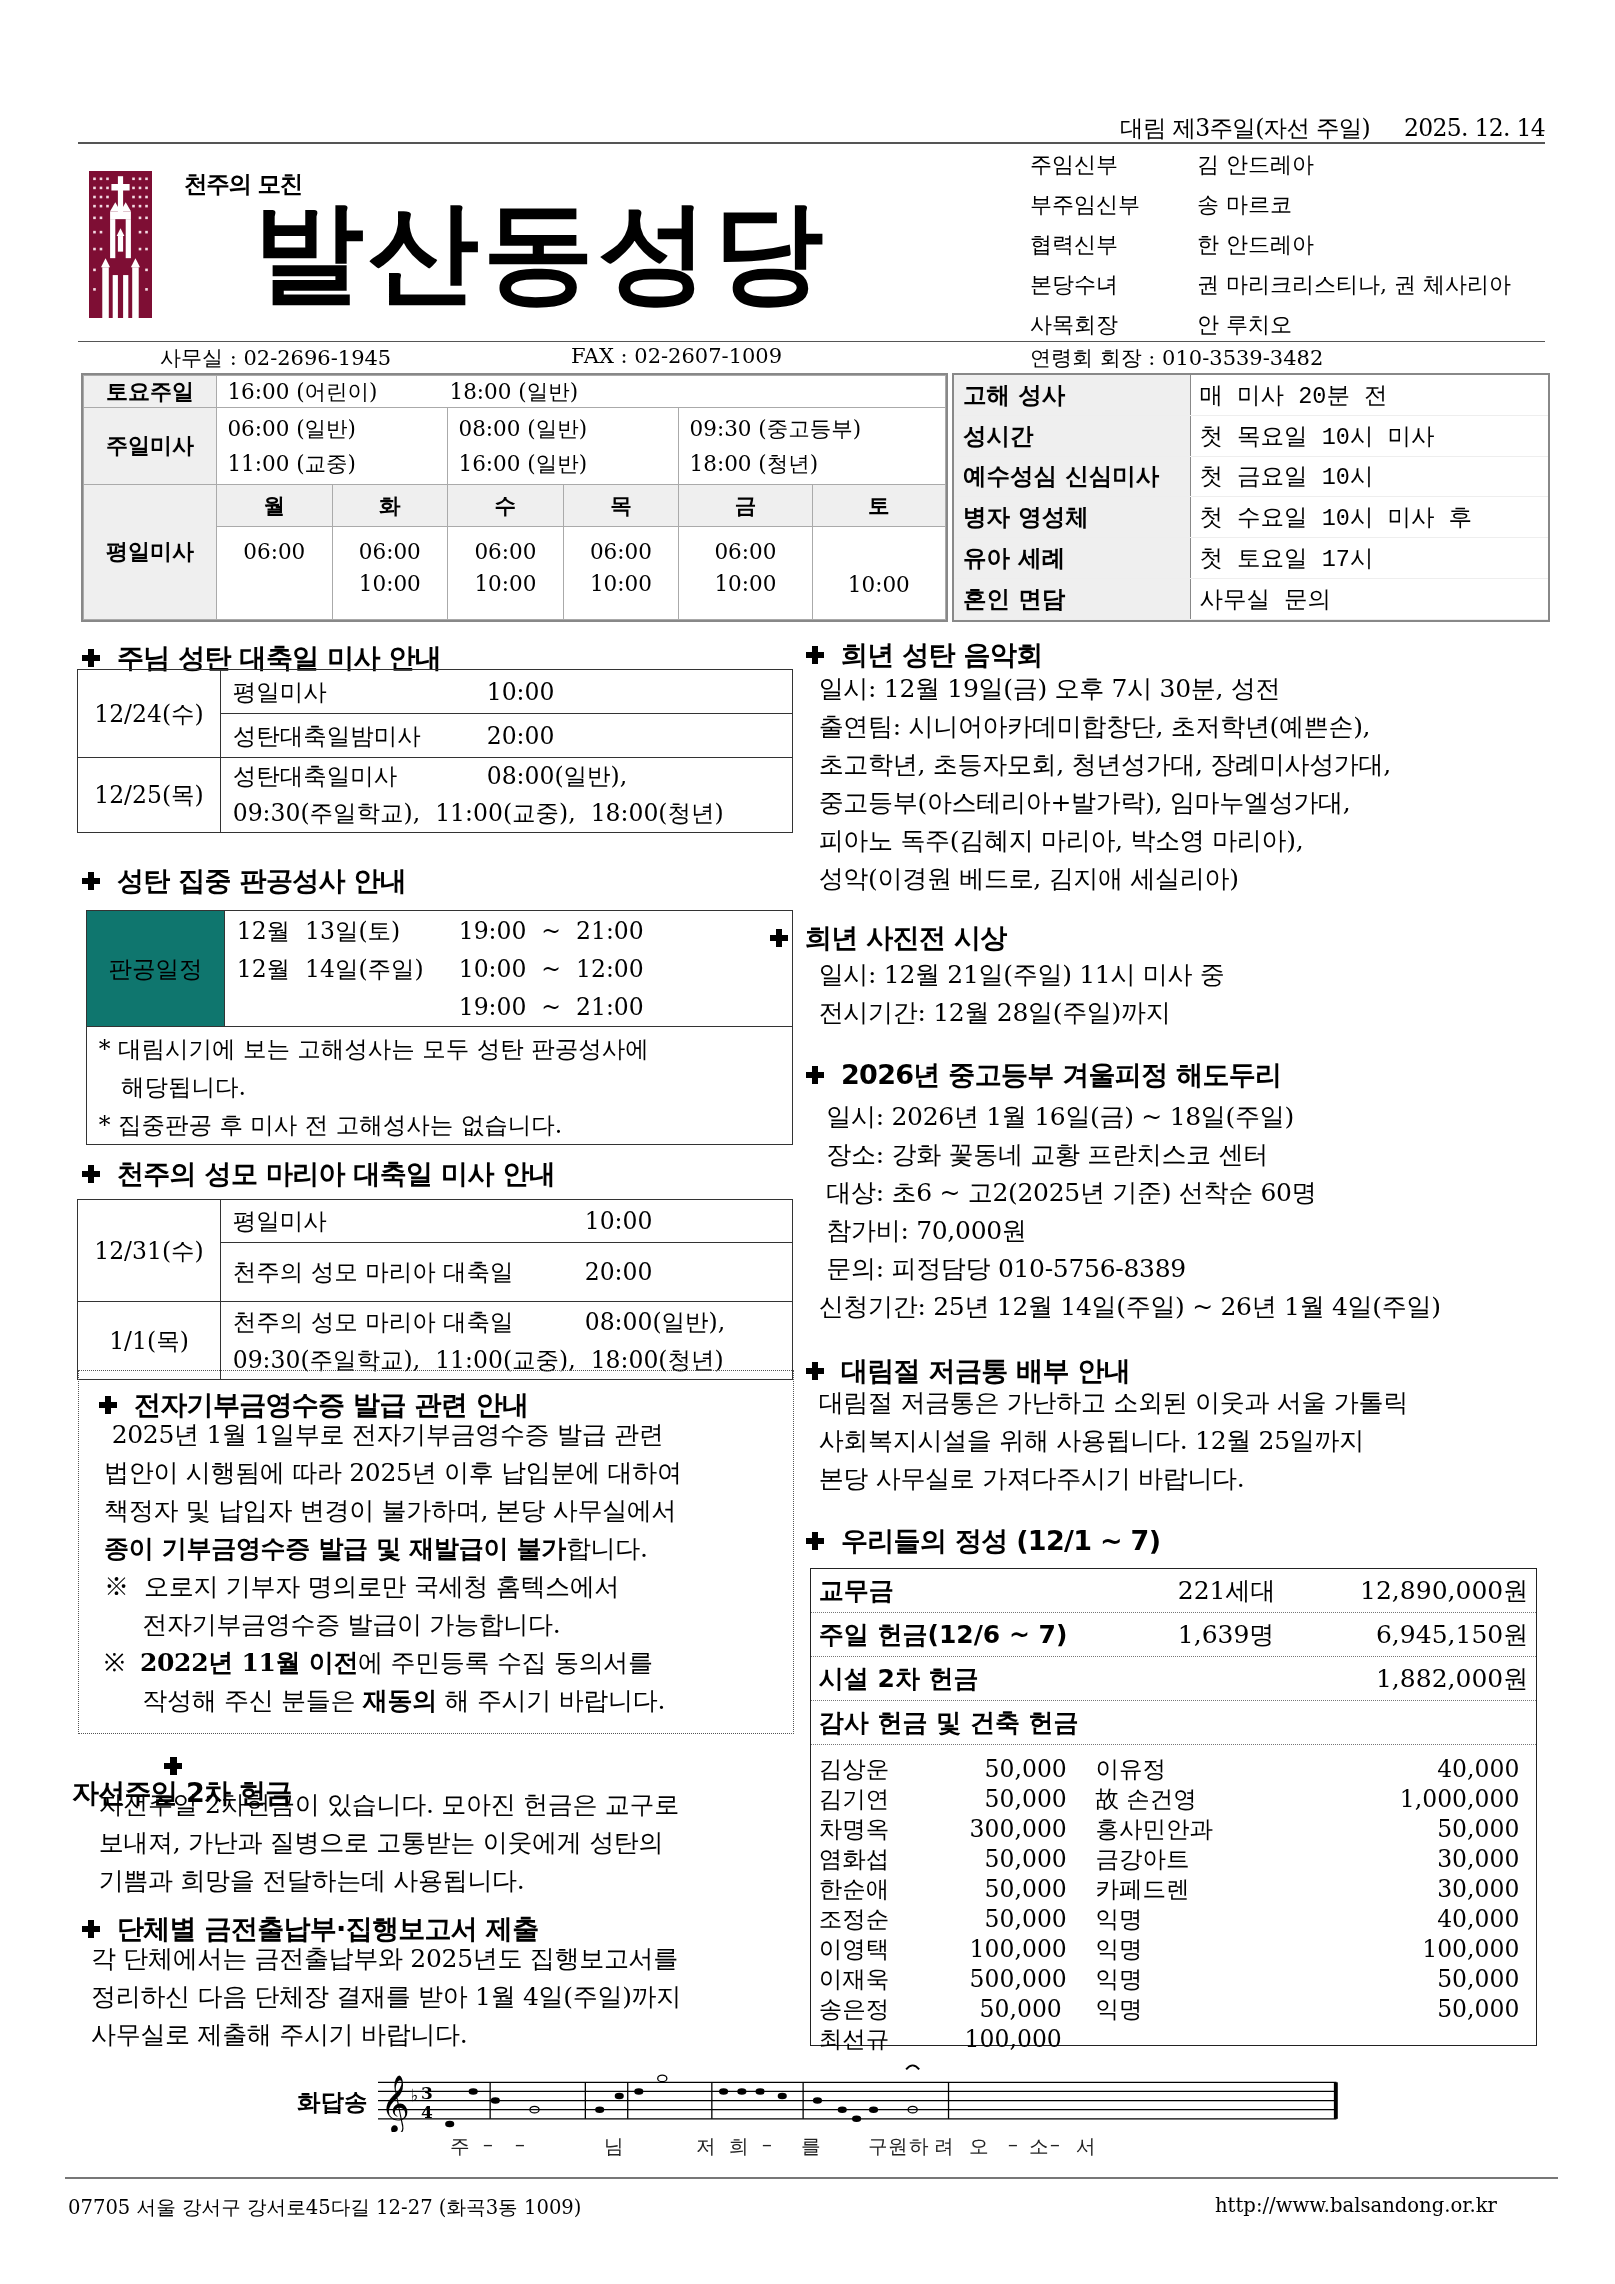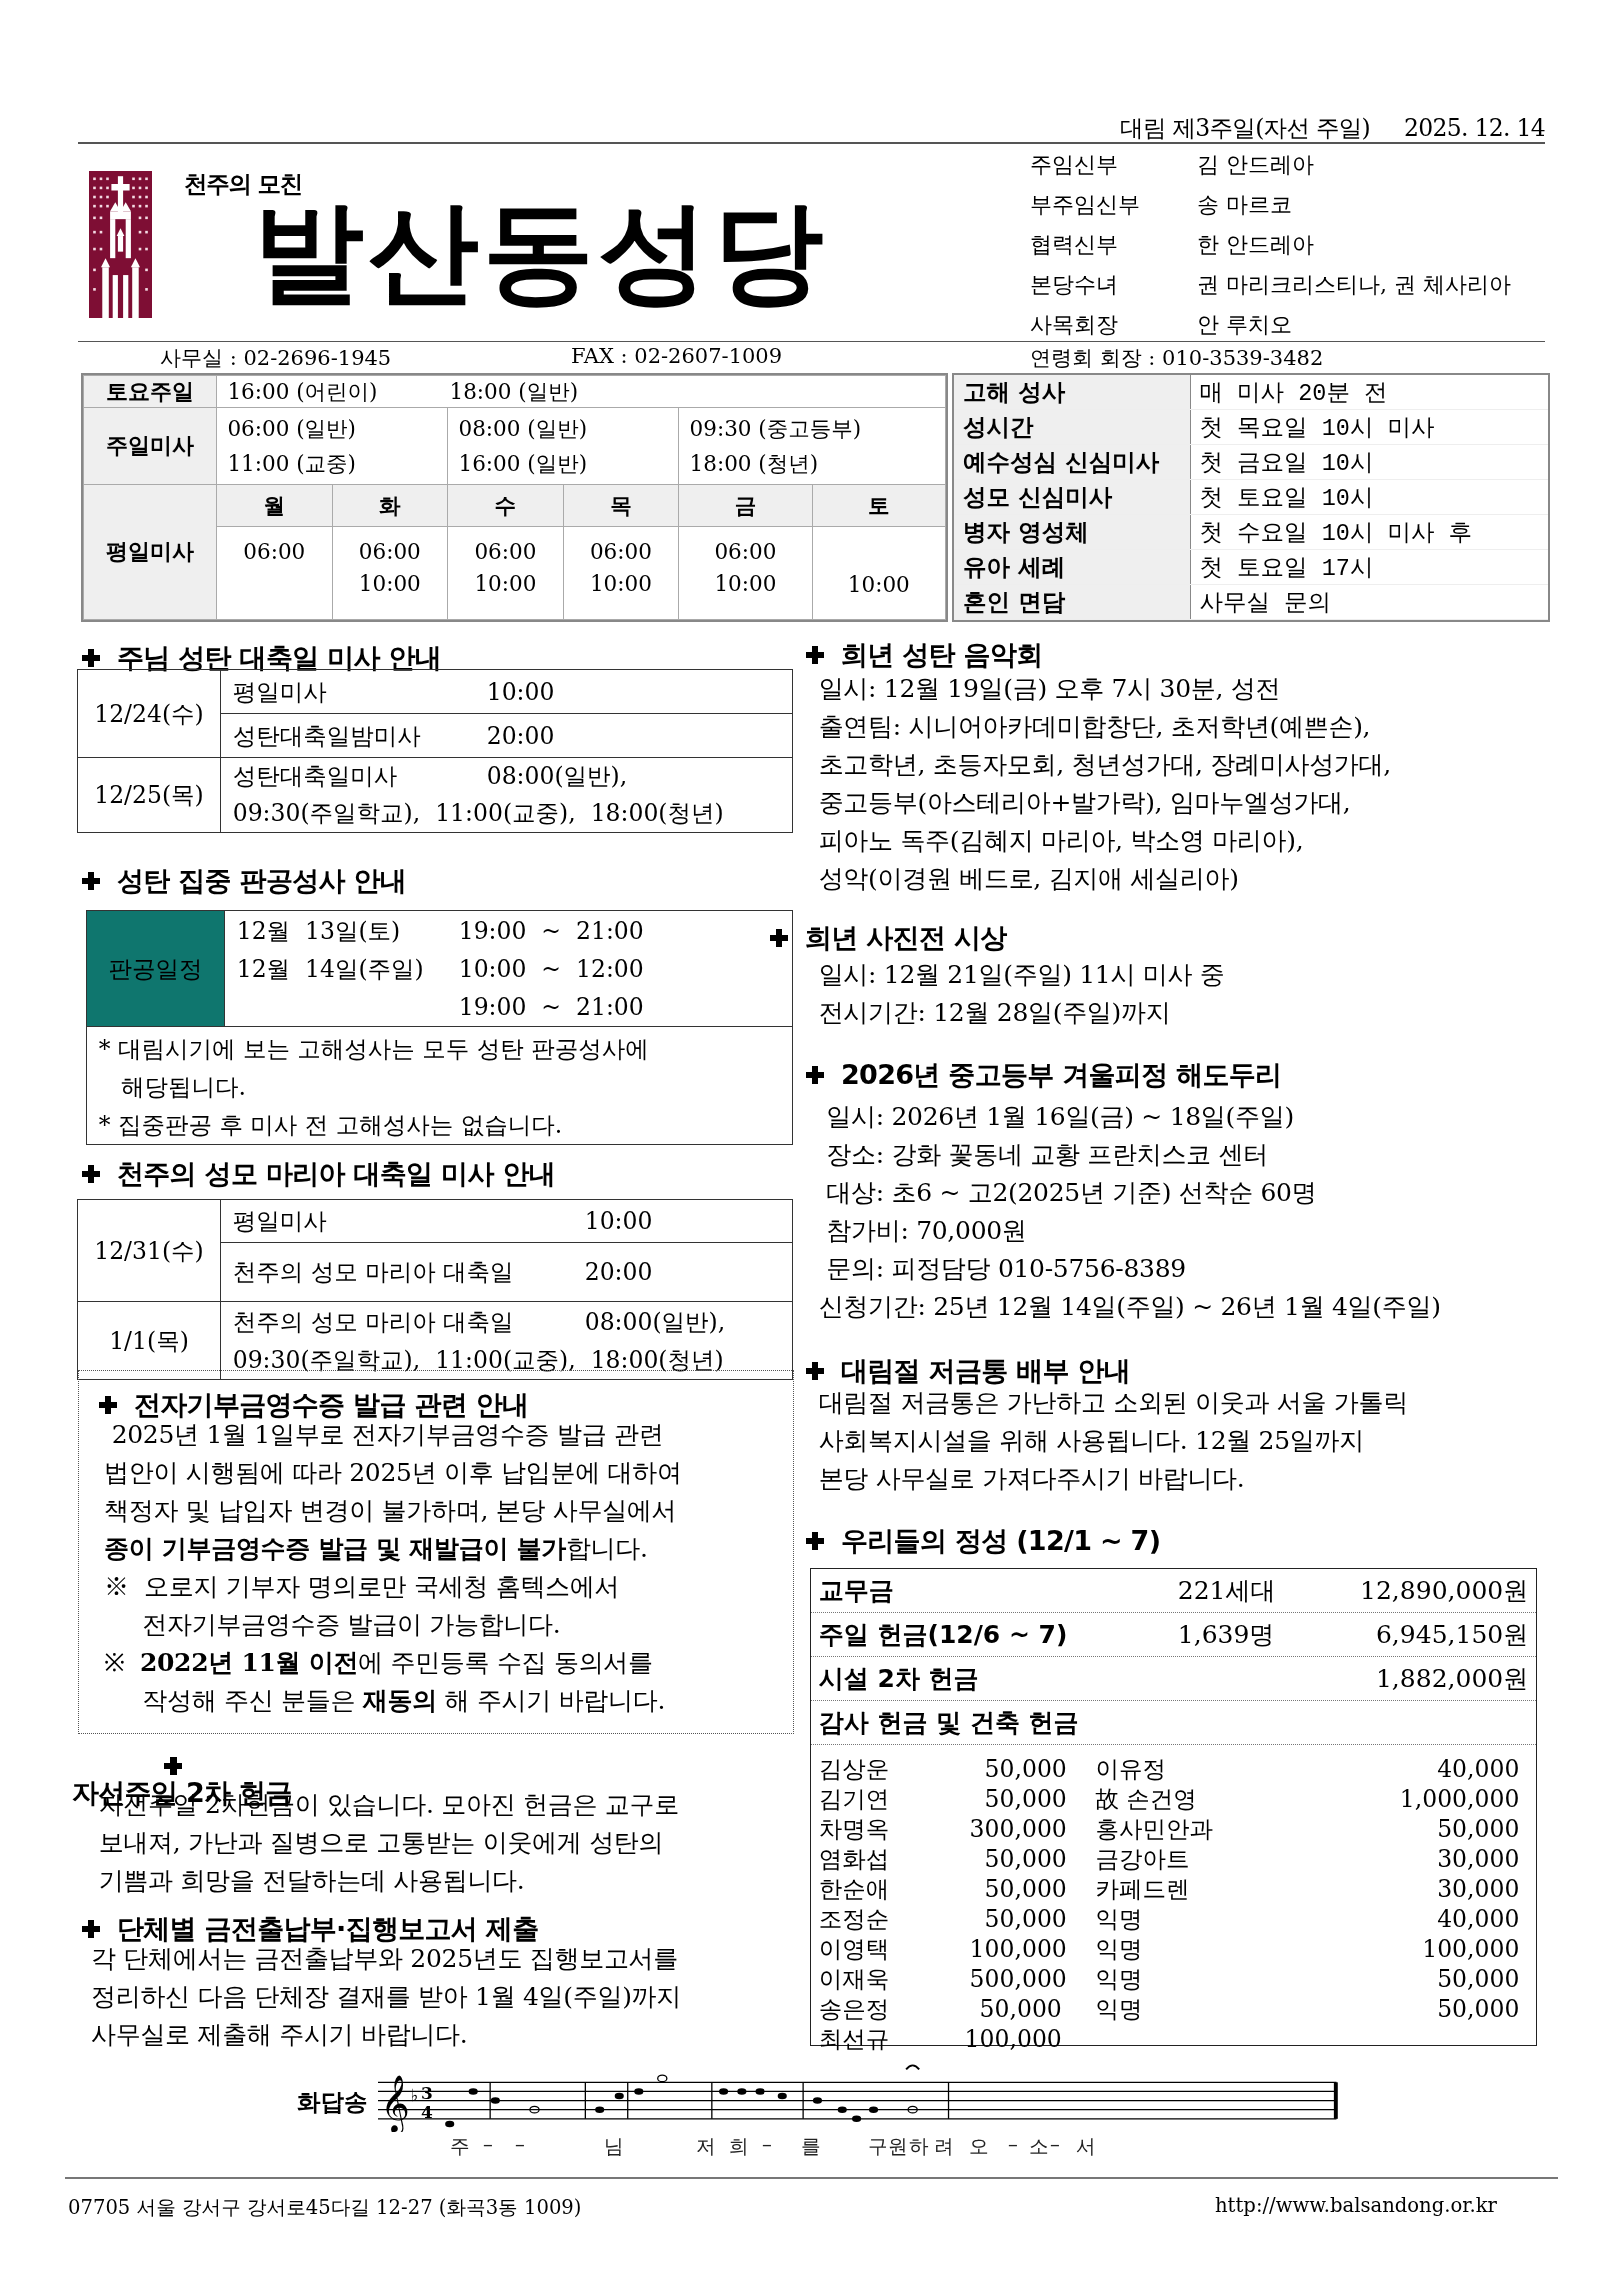--- a/index.html
+++ b/index.html
@@ -244,24 +244,20 @@
         </tr>
     <tr>
           <td class="l">성시간</td>
           <td>첫 목요일 10시 미사</td>
         </tr>
     <tr>
           <td class="l">예수성심 신심미사</td>
           <td>첫 금요일 10시</td>
         </tr>
     <tr>
-          <td class="l">성모 신심미사</td>
-          <td>첫 토요일 10시</td>
-        </tr>
-    <tr>
           <td class="l">병자 영성체</td>
           <td>첫 수요일 10시 미사 후</td>
         </tr>
     <tr>
           <td class="l">유아 세례</td>
           <td>첫 토요일 17시</td>
         </tr>
     <tr>
           <td class="l">혼인 면담</td>
           <td>사무실 문의</td>

